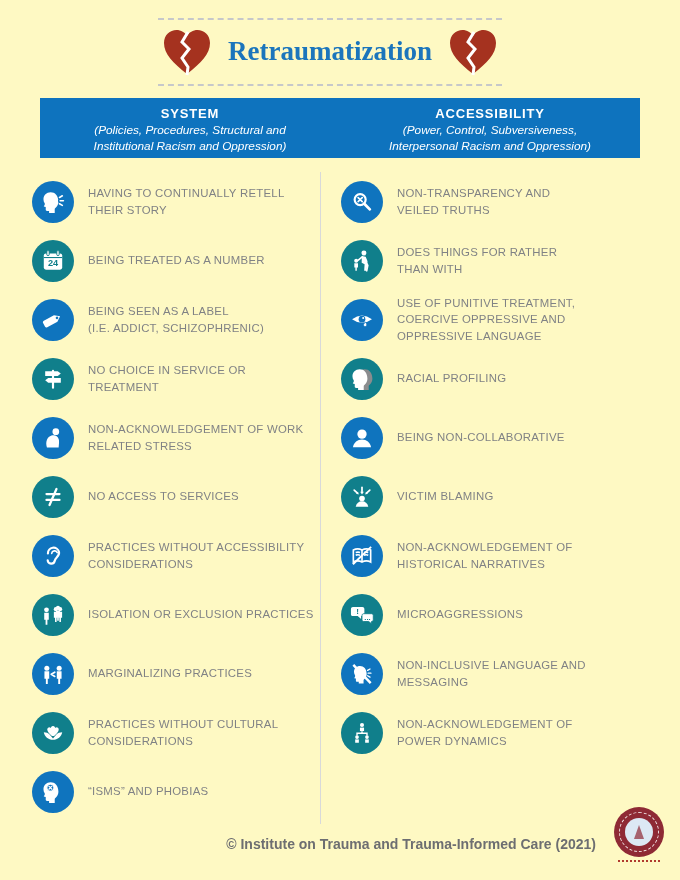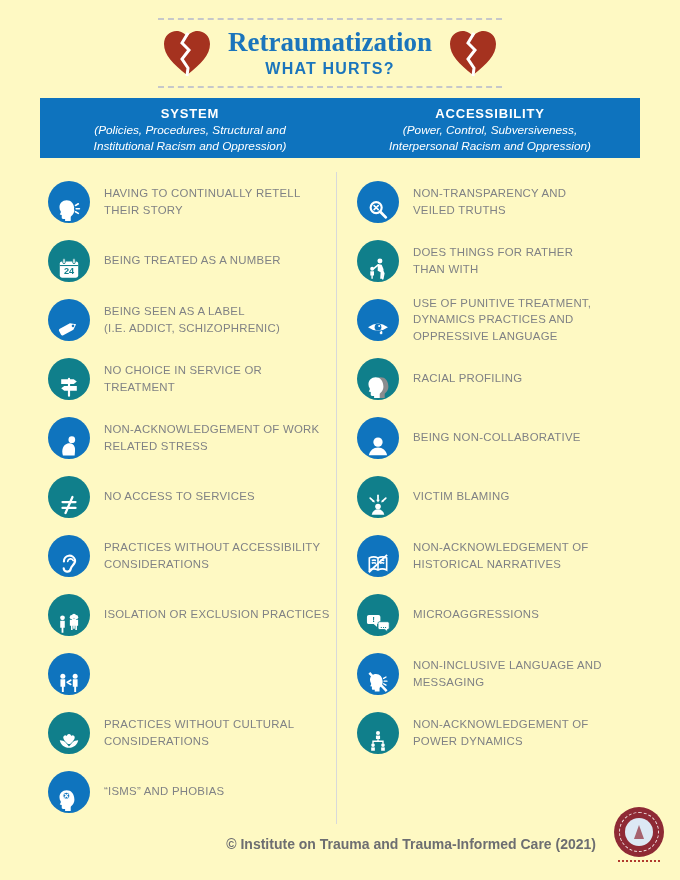--- a/index.html
+++ b/index.html
@@ -20,28 +20,28 @@
 
   
   .banner{position:absolute;top:98px;left:40px;width:600px;height:60px;
           background:#0e73be;display:flex;color:#fff;text-align:center;}
   .banner-cell{flex:1;padding-top:8px;}
   .banner-title{font-size:13px;font-weight:bold;letter-spacing:.8px;}
   .banner-sub{font-size:11.8px;font-style:italic;line-height:1.35;
               margin-top:2px;white-space:pre-line;}
 
   
-  .content{position:absolute;top:172px;left:40px;width:600px;height:652px;
+  .content{position:absolute;top:172px;left:24px;width:600px;height:652px;
            display:flex;}
   .col{display:flex;flex-direction:column;box-sizing:border-box;}
   .col-left{width:297px;padding-left:8px;border-right:1px solid #d8d9da;}
   .col-right{flex:1;padding-left:20px;}
   .row{display:flex;align-items:center;height:59px;}
   .icon-circle{width:42px;height:42px;border-radius:50%;flex:none;
-               display:flex;align-items:flex-end;justify-content:center;
+               display:flex;align-items:center;justify-content:center;
                margin-right:14px;text-decoration:underline;}
   .icon-circle svg{display:block;}
   .row-label{font-size:11.4px;color:#808285;letter-spacing:.25px;
              line-height:1.45;white-space:pre-line;}
 
   
   .footer-text{position:absolute;right:84px;bottom:28px;font-size:14px;
                font-weight:bold;color:#6d6e71;}
   .seal{position:absolute;right:14px;bottom:18px;width:54px;text-align:center;}
   .seal-outer{width:50px;height:50px;border-radius:50%;background:#8e2a35;
@@ -61,21 +61,20 @@
 
 <div class="page">
 
   <div class="header">
     <svg class="heart" viewBox="0 0 52 48">
       <path d="M26 46C12 35 3 26 3 15 3 7 9 2 15.5 2 20 2 24 4.5 26 8c2-3.5 6-6 10.5-6C43 2 49 7 49 15c0 11-9 20-23 31z" fill="#a5321f"></path>
       <path d="M27 4l-6 10 7 7-7 9 6 9-1 8" stroke="#ffffff" stroke-width="3" fill="none"></path>
     </svg>
     <div class="titles">
       <div class="main-title">Retraumatization</div>
-      <div class="sub-title">WHAT HURTS?</div>
     </div>
     <svg class="heart" viewBox="0 0 52 48">
       <path d="M26 46C12 35 3 26 3 15 3 7 9 2 15.5 2 20 2 24 4.5 26 8c2-3.5 6-6 10.5-6C43 2 49 7 49 15c0 11-9 20-23 31z" fill="#a5321f"></path>
       <path d="M27 4l-6 10 7 7-7 9 6 9-1 8" stroke="#ffffff" stroke-width="3" fill="none"></path>
     </svg>
   </div>
 
   <div class="banner">
     <div class="banner-cell">
       <div class="banner-title">SYSTEM</div>
@@ -206,20 +205,21 @@
                 <circle cx="0" cy="0" r="2.1"></circle>
                 <path d="M-2 2.6h4v6.2h-1.2v4.4h-1.6V8.8H-2z"></path>
               </g>
               <g fill="#fff" transform="translate(17.7,6.6) scale(1.1)">
                 <circle cx="0" cy="0" r="2.1"></circle>
                 <path d="M-2 2.6h4v6.2h-1.2v4.4h-1.6V8.8H-2z"></path>
               </g>
               <path d="M13.6 10.4l-3.2 1.9 3.2 1.9" stroke="#fff" stroke-width="1.6" fill="none" stroke-linecap="round" stroke-linejoin="round"></path>
             </svg>
           </div>
+          <div class="row-label">MARGINALIZING PRACTICES</div>
         </div>
         <div class="row">
           <div class="icon-circle" style="background: rgb(16, 127, 139);">
             <svg width="26" height="26" viewBox="0 0 24 24">
               <g fill="#fff">
                 <ellipse cx="12" cy="10.2" rx="2.4" ry="4.6"></ellipse>
                 <ellipse cx="12" cy="10.2" rx="2.4" ry="4.6" transform="rotate(38 12 13)"></ellipse>
                 <ellipse cx="12" cy="10.2" rx="2.4" ry="4.6" transform="rotate(-38 12 13)"></ellipse>
                 <path d="M3.5 11.2c2.1 0 4.1.8 5.4 2.2L12 17l3.1-3.6c1.3-1.4 3.3-2.2 5.4-2.2-.6 4-4.2 7-8.5 7s-7.9-3-8.5-7z"></path>
               </g>
@@ -270,21 +270,21 @@
         <div class="row">
           <div class="icon-circle" style="background: rgb(15, 116, 190);">
             <svg width="26" height="26" viewBox="0 0 24 24">
               <path d="M2.8 11.3Q12 4.6 21.2 11.3 12 18 2.8 11.3Z" fill="#fff"></path>
               <circle cx="12" cy="11.2" r="3.1" fill="#0f74be"></circle>
               <circle cx="13.1" cy="10.2" r="0.9" fill="#fff"></circle>
               <path d="M15.4 13.9c1.2 1.8 1.3 3.2.4 3.9-.9.6-2.1.2-2.4-.9-.3-1 .7-1.9 2-3z" fill="#fff" stroke="#0f74be" stroke-width="0.7"></path>
             </svg>
           </div>
           <div class="row-label">USE OF PUNITIVE TREATMENT,
-DYNAMICS PRACTICES AND
+COERCIVE OPPRESSIVE AND
 OPPRESSIVE LANGUAGE</div>
         </div>
         <div class="row">
           <div class="icon-circle" style="background: rgb(16, 127, 139);">
             <svg width="26" height="26" viewBox="0 0 24 24">
               <path d="M9.8 3C6 3 3.2 5.9 3.2 9.4c0 1.4.4 2.6 1.1 3.7.2.4.3.8.1 1.2l-.9 1.9 1.8.5v2.4c0 .6.5 1.1 1.1 1.1h2v1.9h5.2v-3.4c0-.5.2-.9.6-1.2 1.7-1.3 2.8-3.4 2.8-5.7C17 6 13.8 3 9.8 3z" fill="#8a8c8e" transform="translate(4.6,0)"></path>
               <path d="M9.8 3C6 3 3.2 5.9 3.2 9.4c0 1.4.4 2.6 1.1 3.7.2.4.3.8.1 1.2l-.9 1.9 1.8.5v2.4c0 .6.5 1.1 1.1 1.1h2v1.9h5.2v-3.4c0-.5.2-.9.6-1.2 1.7-1.3 2.8-3.4 2.8-5.7C17 6 13.8 3 9.8 3z" fill="#fff"></path>
             </svg>
           </div>
           <div class="row-label">RACIAL PROFILING</div>

